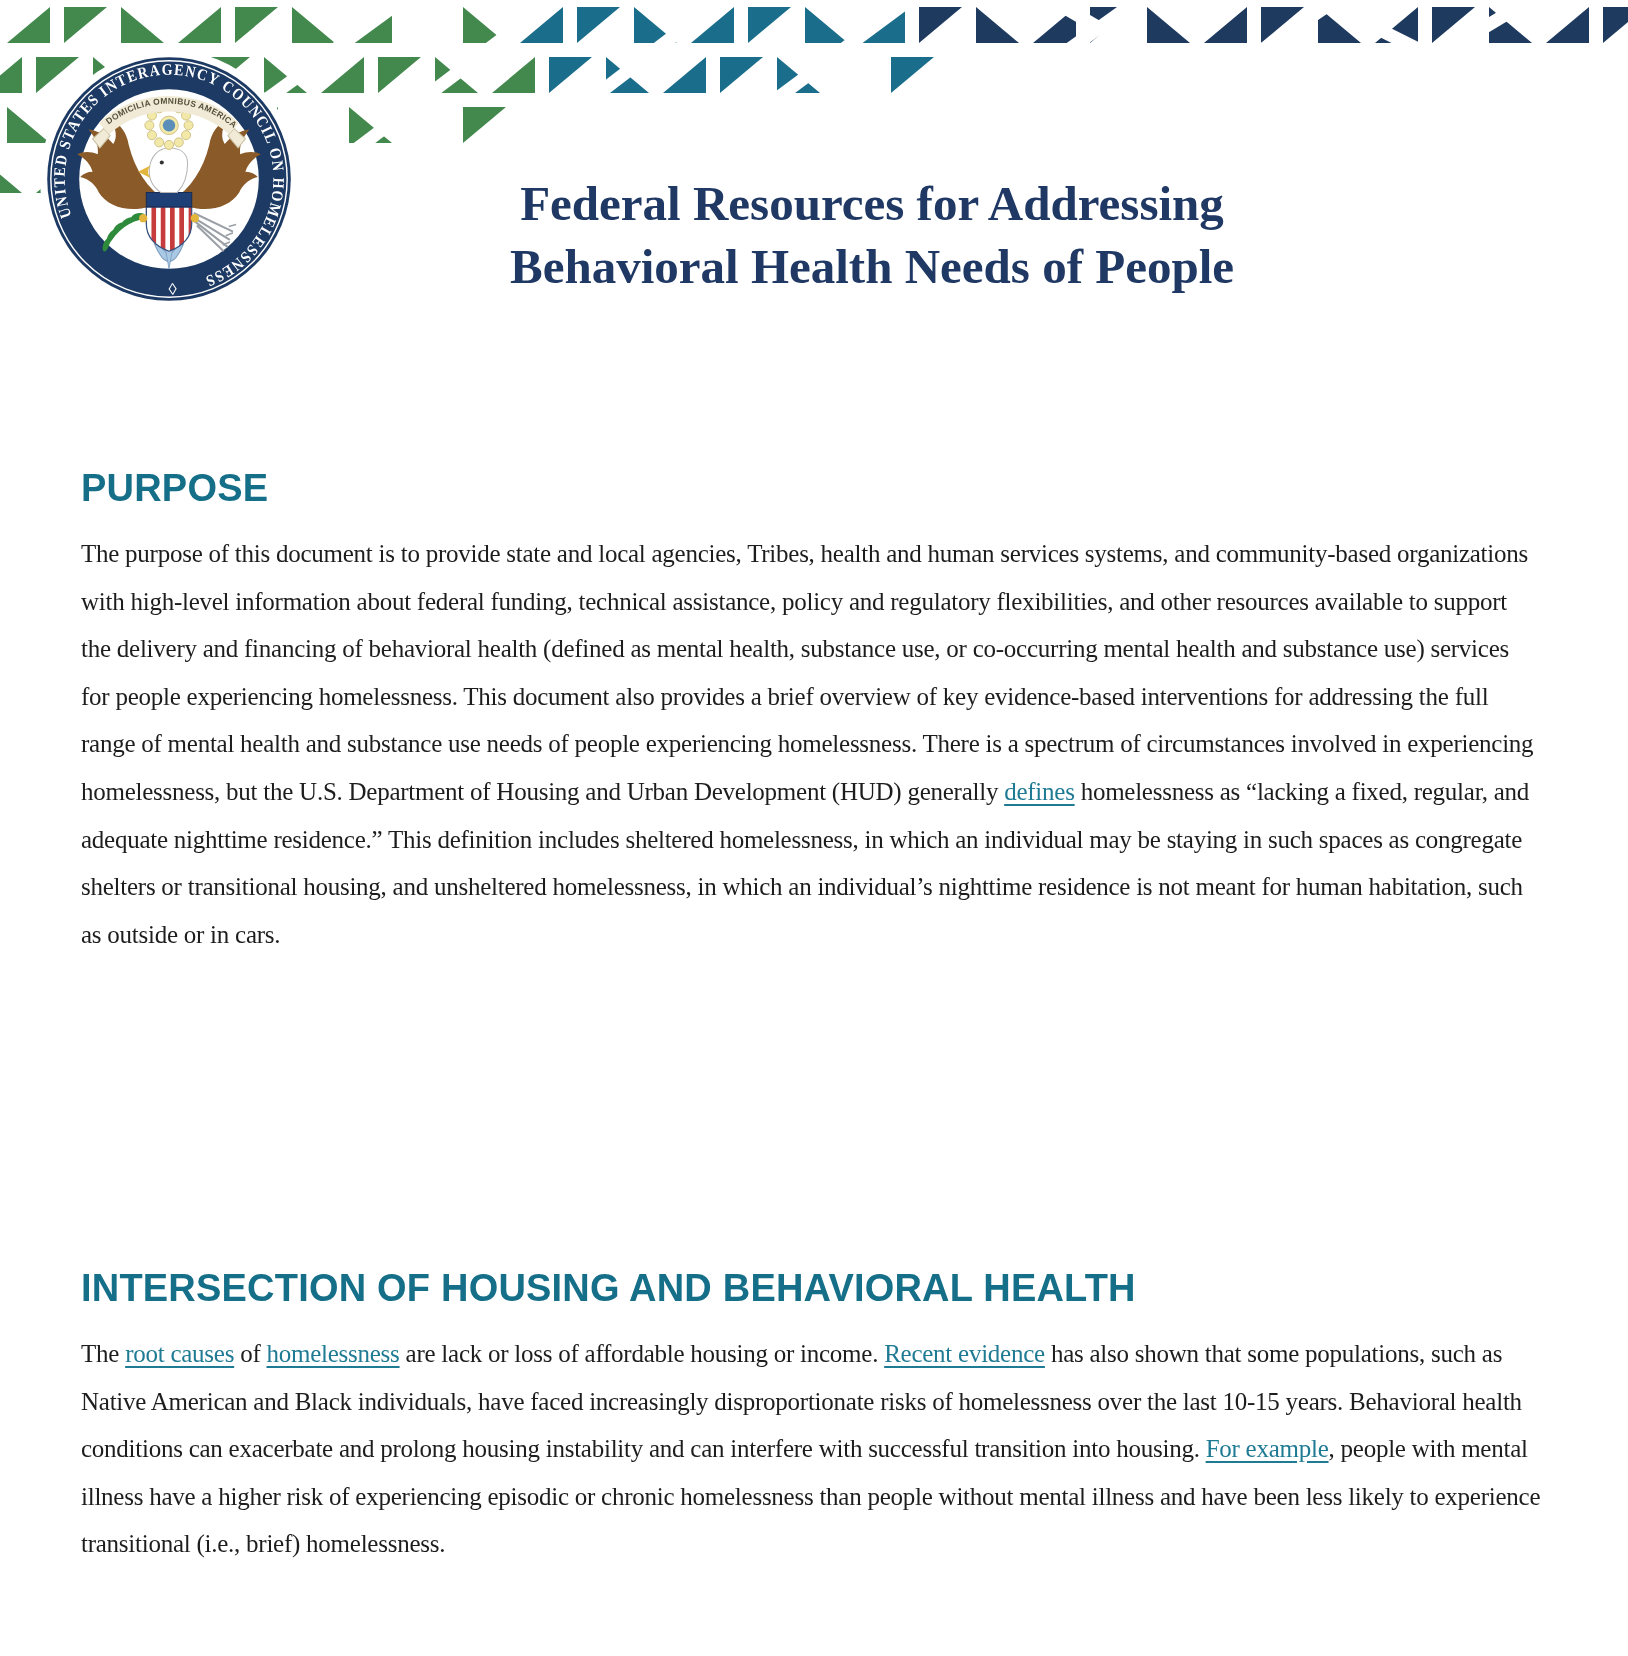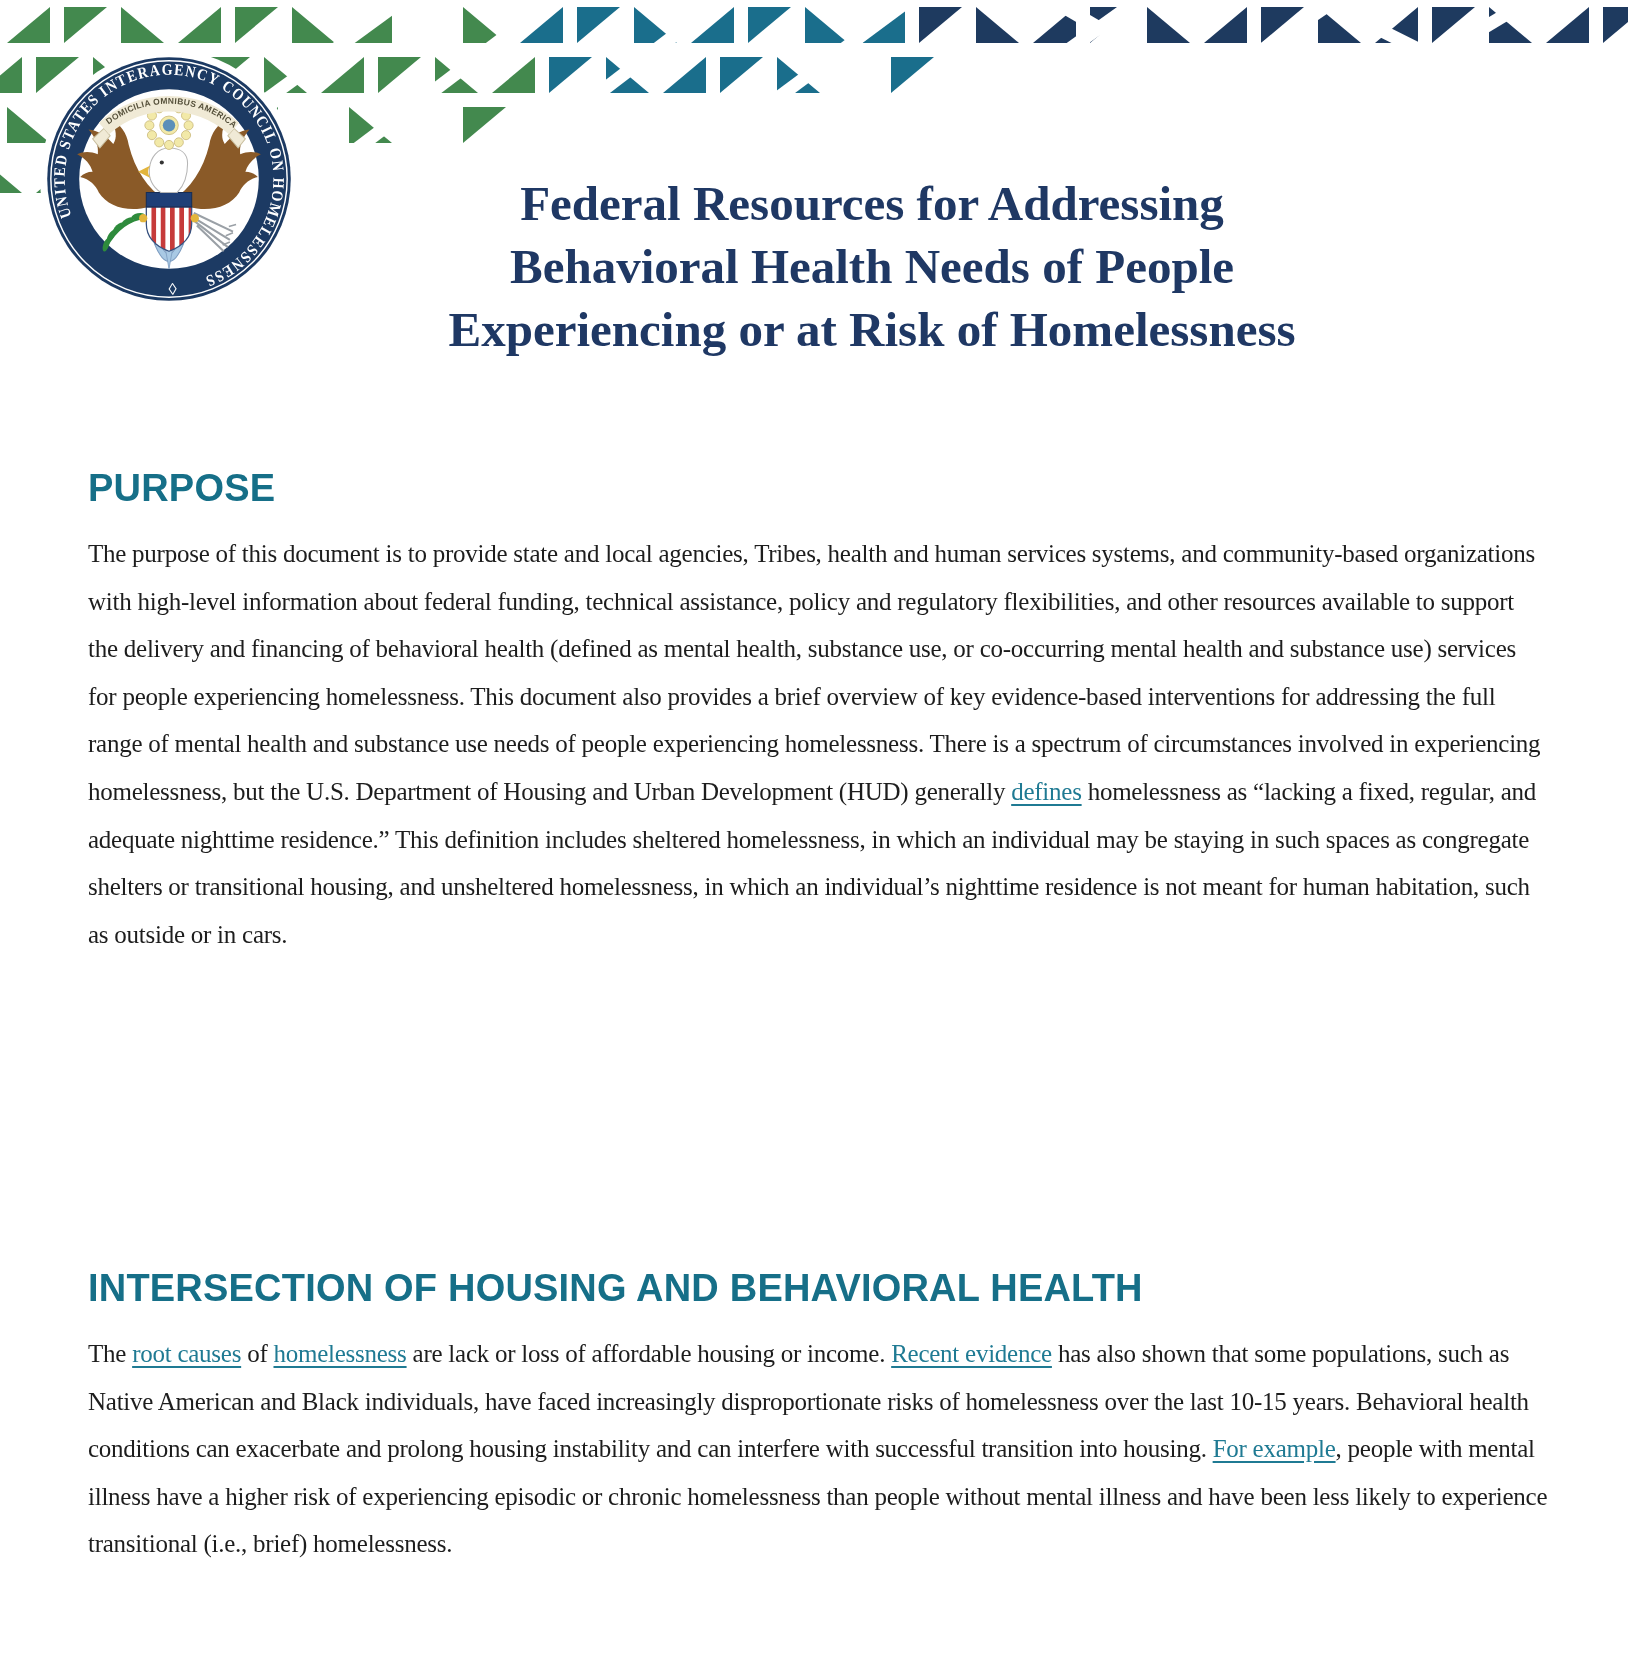--- a/index.html
+++ b/index.html
@@ -8,21 +8,21 @@
     background:#ffffff;font-family:"Liberation Serif",serif;
   }
   .banner{position:absolute;top:0;left:0;width:1628px;height:430px}
   #mosaic{position:absolute;top:0;left:0;display:block}
   .seal{position:absolute;left:40px;top:50px;width:258px;height:258px}
   .title{
     position:absolute;left:250px;top:172px;width:1244px;text-align:center;
     font-family:"Liberation Serif",serif;font-weight:700;font-size:49px;
     line-height:63px;color:var(--title-color,#1F3864);
   }
-  .section{position:absolute;left:88px;width:1460px}
+  .section{position:absolute;left:81px;width:1460px}
   #sec-0{top:466px}
   #sec-1{top:1266px}
   .section h2{
     margin:0;font-family:"Liberation Sans",sans-serif;font-weight:700;
     font-size:38px;line-height:44px;letter-spacing:.2px;
     color:var(--heading-color,#166F88);
   }
   .section p{
     margin:20px 0 0;font-size:25px;line-height:47.6px;letter-spacing:-0.25px;
     color:var(--body-color,#1D1D1D);text-align:left;
@@ -186,21 +186,20 @@
       <path d="M62,76 A95,95 0 0 1 188,76" fill="none" stroke-width="15" stroke="#F0EAD6"></path>
       <text font-size="8.2" letter-spacing="0.3" font-weight="bold" style="font-family:'Liberation Sans',sans-serif" fill="#55503A">
         <textPath href="#mottoPath" startOffset="6">DOMICILIA OMNIBUS AMERICANS</textPath>
       </text>
     </g>
   </svg>
 
   <div class="title">
     <div>Federal Resources for Addressing</div>
     <div>Behavioral Health Needs of People</div>
-    <div>Experiencing or at Risk of Homelessness</div>
   </div>
 </div>
 
 <section class="section" id="sec-0">
   <h2>PURPOSE</h2>
   <p><span>The purpose of this document is to provide state and local agencies, Tribes, health and human services systems, and community-based organizations with high-level information about federal funding, technical assistance, policy and regulatory flexibilities, and other resources available to support the delivery and financing of behavioral health (defined as mental health, substance use, or co-occurring mental health and substance use) services for people experiencing homelessness. This document also provides a brief overview of key evidence-based interventions for addressing the full range of mental health and substance use needs of people experiencing homelessness. There is a spectrum of circumstances involved in experiencing homelessness, but the U.S. Department of Housing and Urban Development (HUD) generally </span><a href="#" class="doc-link">defines</a><span> homelessness as “lacking a fixed, regular, and adequate nighttime residence.” This definition includes sheltered homelessness, in which an individual may be staying in such spaces as congregate shelters or transitional housing, and unsheltered homelessness, in which an individual’s nighttime residence is not meant for human habitation, such as outside or in cars.</span></p>
 </section>
 
 <section class="section" id="sec-1">
   <h2>INTERSECTION OF HOUSING AND BEHAVIORAL HEALTH</h2>

